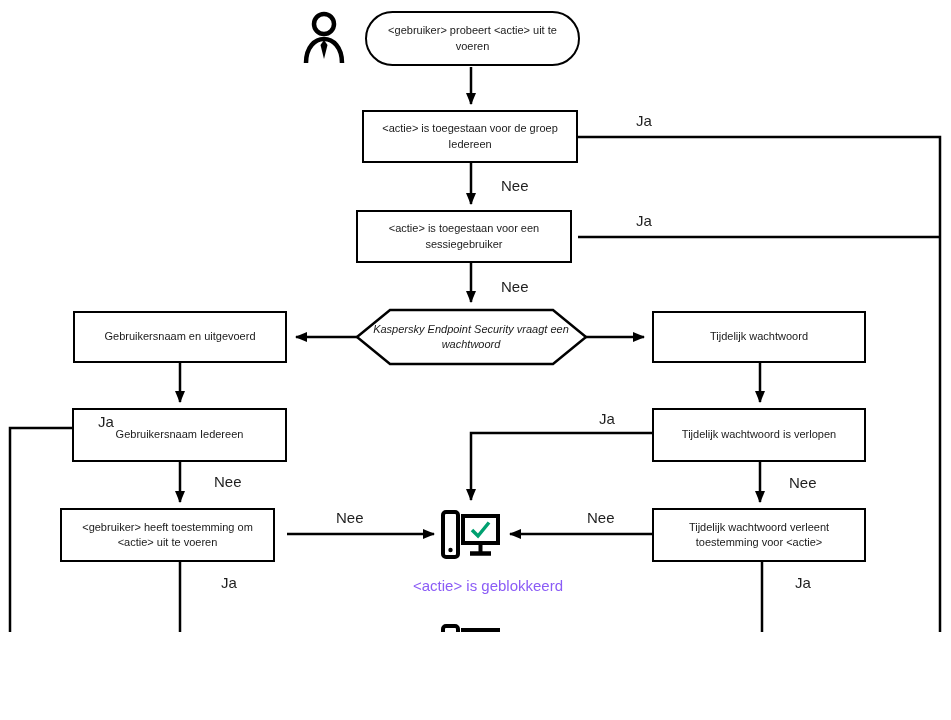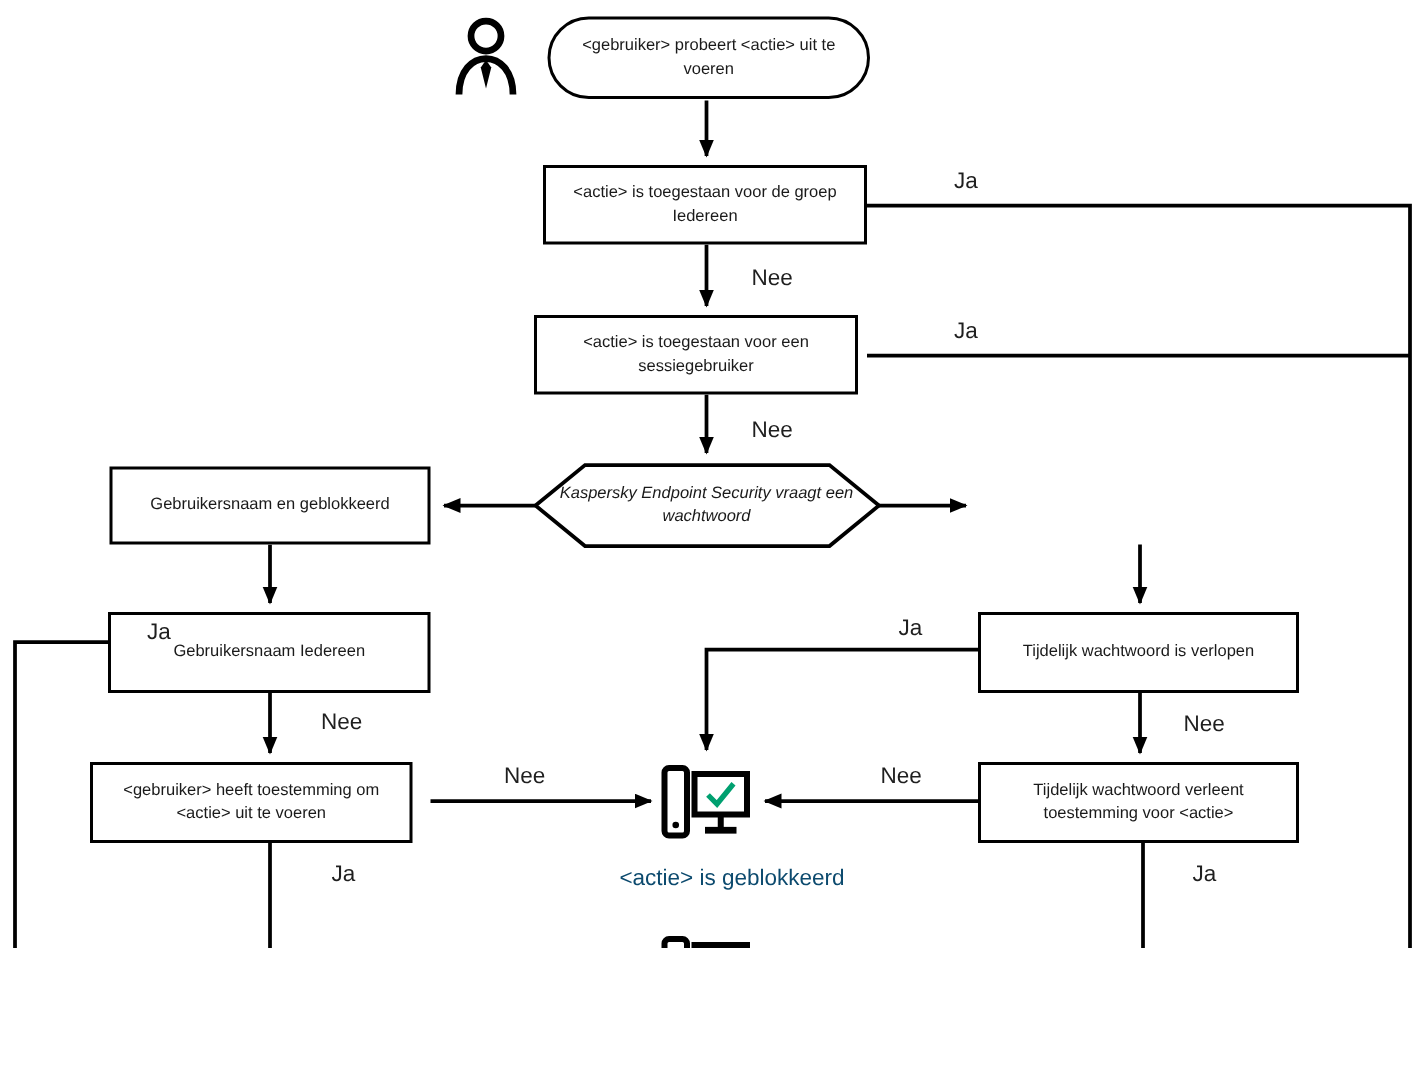--- a/index.html
+++ b/index.html
@@ -92,23 +92,26 @@
 
   <div class="node" style="left:356px;top:210px;width:216px;height:53px">
     <span>&lt;actie&gt; is toegestaan voor een sessiegebruiker</span>
   </div>
 
   <div class="hex-text" style="left:371px;top:314px;width:200px;height:46px">
     <span>Kaspersky Endpoint Security vraagt een wachtwoord</span>
   </div>
 
   <div class="node" style="left:73px;top:311px;width:214px;height:52px">
-    <span>Gebruikersnaam en geblokkeerd</span>
+    <span>Gebruikersnaam en uitgevoerd</span>
   </div>
 
+  <div class="node" style="left:652px;top:311px;width:214px;height:52px">
+    <span>Tijdelijk wachtwoord</span>
+  </div>
 
   <div class="node" style="left:72px;top:408px;width:215px;height:54px">
     <span>Gebruikersnaam Iedereen</span>
   </div>
 
   <div class="node" style="left:60px;top:508px;width:215px;height:54px">
     <span>&lt;gebruiker&gt; heeft toestemming om &lt;actie&gt; uit te voeren</span>
   </div>
 
   <div class="node" style="left:652px;top:408px;width:214px;height:54px">
@@ -146,16 +149,16 @@
     <circle cx="10.5" cy="44" r="2.2" fill="#000"></circle>
     <rect x="23" y="10" width="35" height="27" fill="#fff" stroke="#000" stroke-width="4"></rect>
     <line x1="40.5" y1="37" x2="40.5" y2="46" stroke="#000" stroke-width="4"></line>
     <line x1="30" y1="47.5" x2="51" y2="47.5" stroke="#000" stroke-width="4.5"></line>
     <g>
       <circle cx="40.5" cy="23.5" r="8.5" fill="none" stroke-width="3.5" stroke="#cf2027"></circle>
       <line x1="34.5" y1="17.5" x2="46.5" y2="29.5" stroke-width="3.5" stroke="#cf2027"></line>
     </g>
   </svg>
 
-  <div class="result" style="left: 383px; top: 577px; color: #0c4a6e;">&lt;actie&gt; is geblokkeerd</div>
+  <div class="result" style="left: 383px; top: 577px; color: #8b5cf6;">&lt;actie&gt; is geblokkeerd</div>
 
 
 </div>
 
 </body></html>

